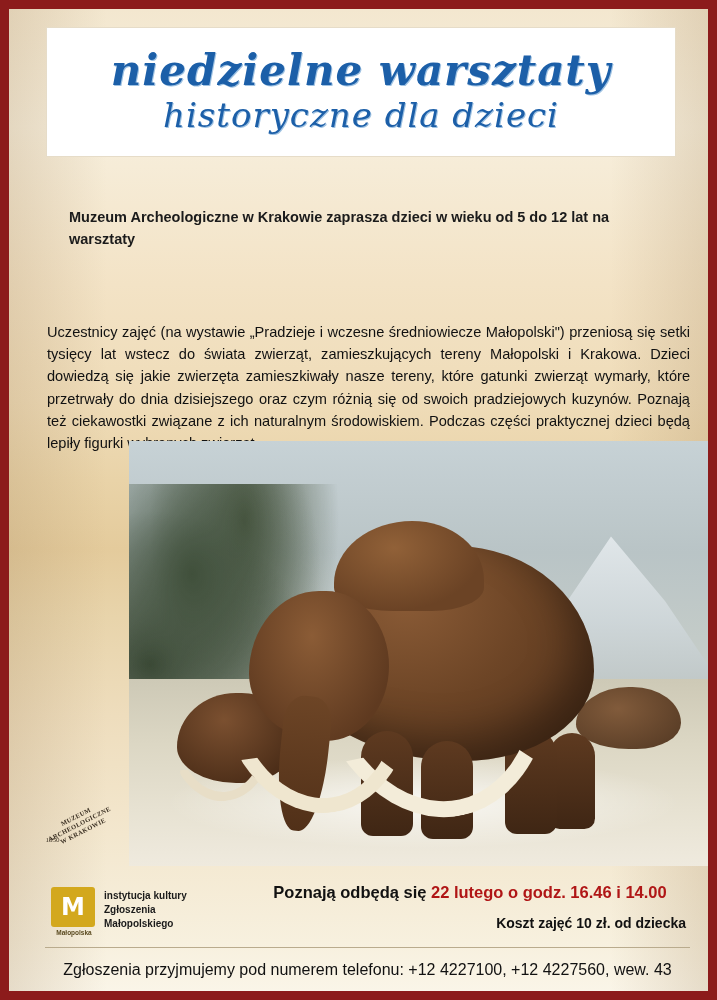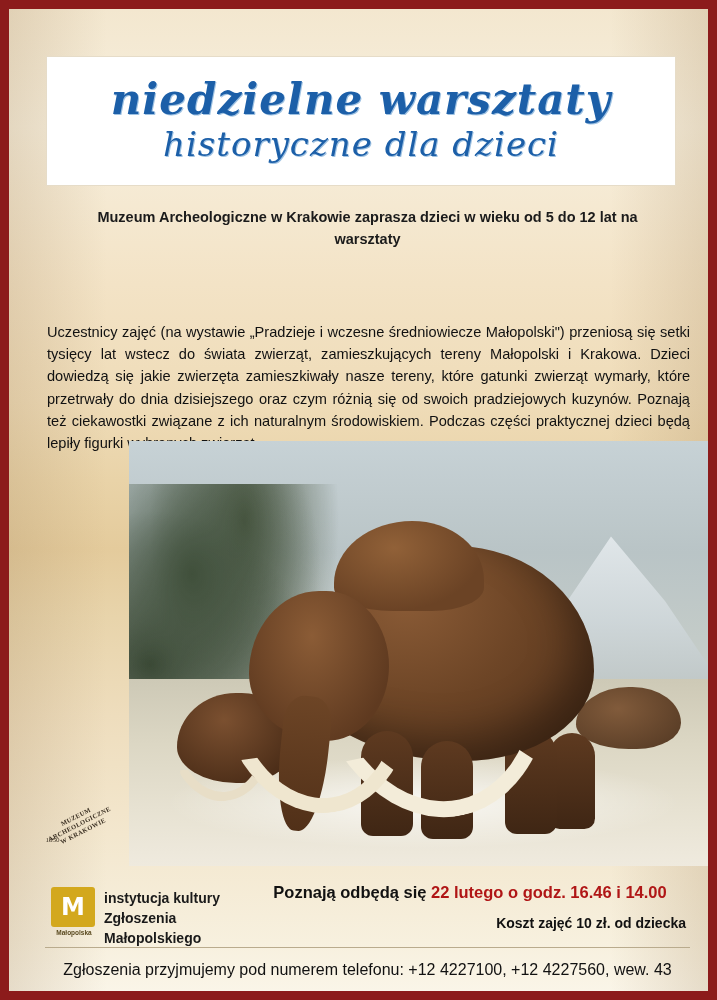--- a/index.html
+++ b/index.html
@@ -43,21 +43,21 @@
     pointer-events: none;
     background:
       linear-gradient(to right, rgba(160,130,90,0.22) 0%, rgba(255,255,255,0) 14%,
         rgba(255,255,255,0) 86%, rgba(160,130,90,0.22) 100%);
   }
 
   
   .header-box {
     position: absolute;
     left: 38px;
-    top: 48px;
+    top: 19px;
     width: 628px;
     height: 128px;
     background: #ffffff;
     box-shadow: 0 0 0 1px #e6dcc8;
     display: flex;
     flex-direction: column;
     align-items: center;
     justify-content: center;
   }
   .title-line1 {
@@ -83,21 +83,20 @@
     margin-top: 4px;
     white-space: nowrap;
   }
 
   
   .invite {
     position: absolute;
     left: 60px;
     top: 198px;
     width: 597px;
-    text-align: center;
     font-size: 14.5px;
     font-weight: bold;
     color: #1b1b1b;
     line-height: 1.5;
   }
 
   .main-title {
     position: absolute;
     left: 40px;
     top: 252px;
@@ -341,21 +340,21 @@
     font-size: 6.5px;
     color: #5a4a20;
     font-weight: bold;
     text-align: center;
     width: 46px;
   }
   .institution {
     position: absolute;
     left: 95px;
     top: 880px;
-    font-size: 14px;
+    font-size: 10px;
     line-height: 1.42;
     color: #1a1a1a;
     font-weight: bold;
   }
 
   
   .when-line {
     position: absolute;
     left: 245px;
     top: 874px;

